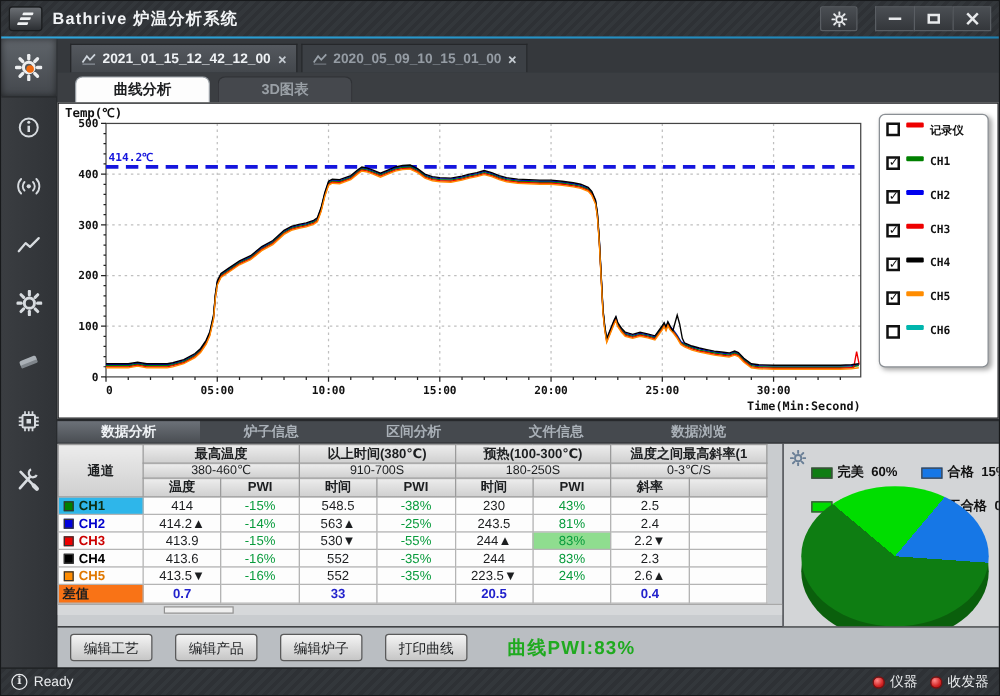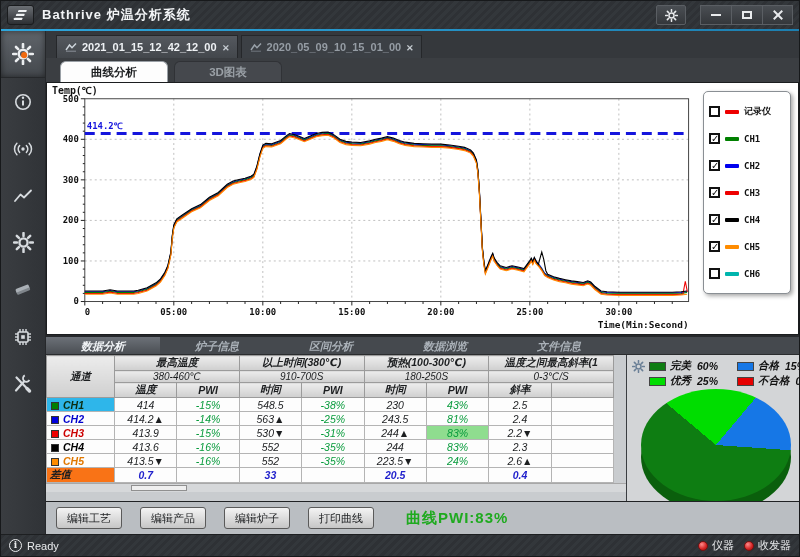--- a/index.html
+++ b/index.html
@@ -48,27 +48,27 @@
   .subtabs { height:24px; flex:0 0 24px; background:#3b3e42; display:flex; align-items:flex-end; padding-left:14px;}
   .vtab { width:108px; height:21px; text-align:center; line-height:21px; font-size:11.5px; font-weight:bold; cursor:default;}
   .vtab.active { background:#fdfdfd; color:#1c1e20; border-radius:6px 6px 0 0; border:1px solid #9aa0a6; border-bottom:none;}
   .vtab.inactive { color:#9aa0a6; background:#45484d; border-radius:6px 6px 0 0; margin-left:6px; border:1px solid #303236; border-bottom:none;}
 
   
   .chart-panel { flex:1; min-height:0; background:#fff; border:1px solid #1b1d1f; position:relative; }
   .chart-panel svg.plot { width:100%; height:100%; display:block; }
   .chart-legend { position:absolute; top:8px; right:7px; width:88px; background:#fff;
     border:1px solid #8a8f94; border-radius:5px; box-shadow:2px 2px 4px rgba(0,0,0,.35); padding:6px 5px; }
-  .cl-item { display:flex; align-items:center; gap:5px; height:27px; }
+  .cl-item { display:flex; align-items:flex-start; gap:5px; height:27px; }
   .cl-box { width:11px; height:11px; border:2px solid #111; background:#fff; font-size:10px; line-height:8px; text-align:center; color:#111; font-weight:bold;}
   .cl-dash { width:14px; height:4px; border-radius:1px; }
   .cl-label { font-size:9px; font-weight:bold; color:#111; font-family:"DejaVu Sans Mono",monospace;}
 
   
-  .bottom-panel { flex:0 0 166px; display:flex; flex-direction:column; border-top:2px solid #26282b;font-style:italic; }
+  .bottom-panel { flex:0 0 166px; display:flex; flex-direction:column; border-top:2px solid #26282b; }
   .data-tabs { height:18px; flex:0 0 18px; background:#45494e; display:flex; border-bottom:1px solid #2a2c2e;}
   .dtab { width:114px; text-align:center; font-size:11px; font-weight:bold; color:#aab1b8; line-height:18px; cursor:default;}
   .dtab.active { background:linear-gradient(#6c7178,#4a4e53); color:#f0f3f6; }
   .bottom-content { flex:1; display:flex; min-height:0; }
   .table-area { width:580px; flex:0 0 580px; background:#c9cccf; overflow:hidden; }
   table.dtable { border-collapse:collapse; table-layout:fixed; width:568px; font-size:10.5px; color:#1c1e20;}
   .dtable th { background:linear-gradient(#ececec,#cfcfcf); border:1px solid #9b9b9b; font-weight:bold; padding:0; }
   .dtable td { background:#fdfdfd; border:1px solid #b4b4b4; text-align:center; padding:0; height:14px; }
   .dtable .hrow1 th{ height:14px; font-size:10.5px;text-align:center;}
   .dtable .hrow2 th{ height:12px; font-size:10px; font-weight:normal;}
@@ -79,21 +79,21 @@
   .dtable td.hl { background:#8fdd8f; }
   .dtable td.diffval { color:#2222cc; font-weight:bold;}
   .dtable td.diff-label { text-align:left; padding-left:3px; font-weight:bold; background:#f97316;}
   .sw { display:inline-block; width:8px; height:8px; margin-right:4px; vertical-align:-1px; border:1px solid #333;}
   .hscroll { width:580px; height:9px; background:#d6d8da; border-top:1px solid #a8a8a8; position:relative;}
   .hthumb { position:absolute; left:85px; top:1px; width:56px; height:6px; background:#efefef; border:1px solid #909090;}
 
   .pie-area { flex:1; background:#d3d5d7; border-left:1px solid #3a3d41; position:relative; overflow:hidden;}
   .pie-gear { position:absolute; left:5px; top:5px; color:#6a7f96; }
   .pie-legend { display:grid; grid-template-columns:88px 84px; margin:4px 0 0 22px; row-gap:1px;}
-  .pl-item { display:flex; align-items:center; gap:4px; font-size:10.5px; color:#111; font-weight:bold;}
+  .pl-item { display:flex; align-items:center; gap:4px; font-size:10.5px; color:#111; font-weight:bold;margin-top:12px;}
   .pl-sw { width:17px; height:9px; border:1px solid #444; }
   .pl-pct { margin-left:2px; }
   .pie-wrap { position:absolute; left:14px; top:34px; width:150px; height:124px; }
   .pie-side { position:absolute; left:0; top:12px; width:150px; height:112px; border-radius:50%; background:#0a5f0c;}
   .pie-top  { position:absolute; left:0; top:0;  width:150px; height:112px; border-radius:50%; }
 
   
   .button-row { flex:0 0 33px; background:#babec2; border-top:1px solid #202224; display:flex; align-items:center; padding-left:10px;}
   .ed-btn { width:66px; height:22px; margin-right:18px; font-size:11px; color:#1c1e20;
     background:linear-gradient(#f4f4f4,#c6c6c6); border:1px solid #5a5a5a; border-radius:3px; cursor:default;}
@@ -398,22 +398,22 @@
               <span class="cl-label">CH6</span>
             </div>
           </div>
       </div>
 
       <div class="bottom-panel">
         <div class="data-tabs" id="data-tabs">
             <div class="dtab active">数据分析</div>
             <div class="dtab">炉子信息</div>
             <div class="dtab">区间分析</div>
+            <div class="dtab">文件信息</div>
             <div class="dtab">数据浏览</div>
-            <div class="dtab">文件信息</div>
           </div>
         <div class="bottom-content">
           <div class="table-area">
             <table class="dtable">
               <thead>
                 <tr class="hrow1">
                   <th rowspan="3" style="width:68px">通道</th>
                   <th colspan="2">最高温度</th>
                   <th colspan="2">以上时间(380℃)</th>
                   <th colspan="2">预热(100-300℃)</th>
@@ -457,21 +457,21 @@
                     <td>243.5</td>
                     <td class="pwi">81%</td>
                     <td>2.4</td>
                     <td></td>
                   </tr>
                   <tr>
                     <td class="chan"><span class="sw" style="background: rgb(238, 0, 0);"></span><span style="color: rgb(204, 0, 0);">CH3</span></td>
                     <td>413.9</td>
                     <td class="pwi">-15%</td>
                     <td>530▼</td>
-                    <td class="pwi">-31%</td>
+                    <td class="pwi">-55%</td>
                     <td>244▲</td>
                     <td class="pwi hl">83%</td>
                     <td>2.2▼</td>
                     <td></td>
                   </tr>
                   <tr>
                     <td class="chan"><span class="sw" style="background: rgb(0, 0, 0);"></span><span style="color: rgb(0, 0, 0);">CH4</span></td>
                     <td>413.6</td>
                     <td class="pwi">-16%</td>
                     <td>552</td>

